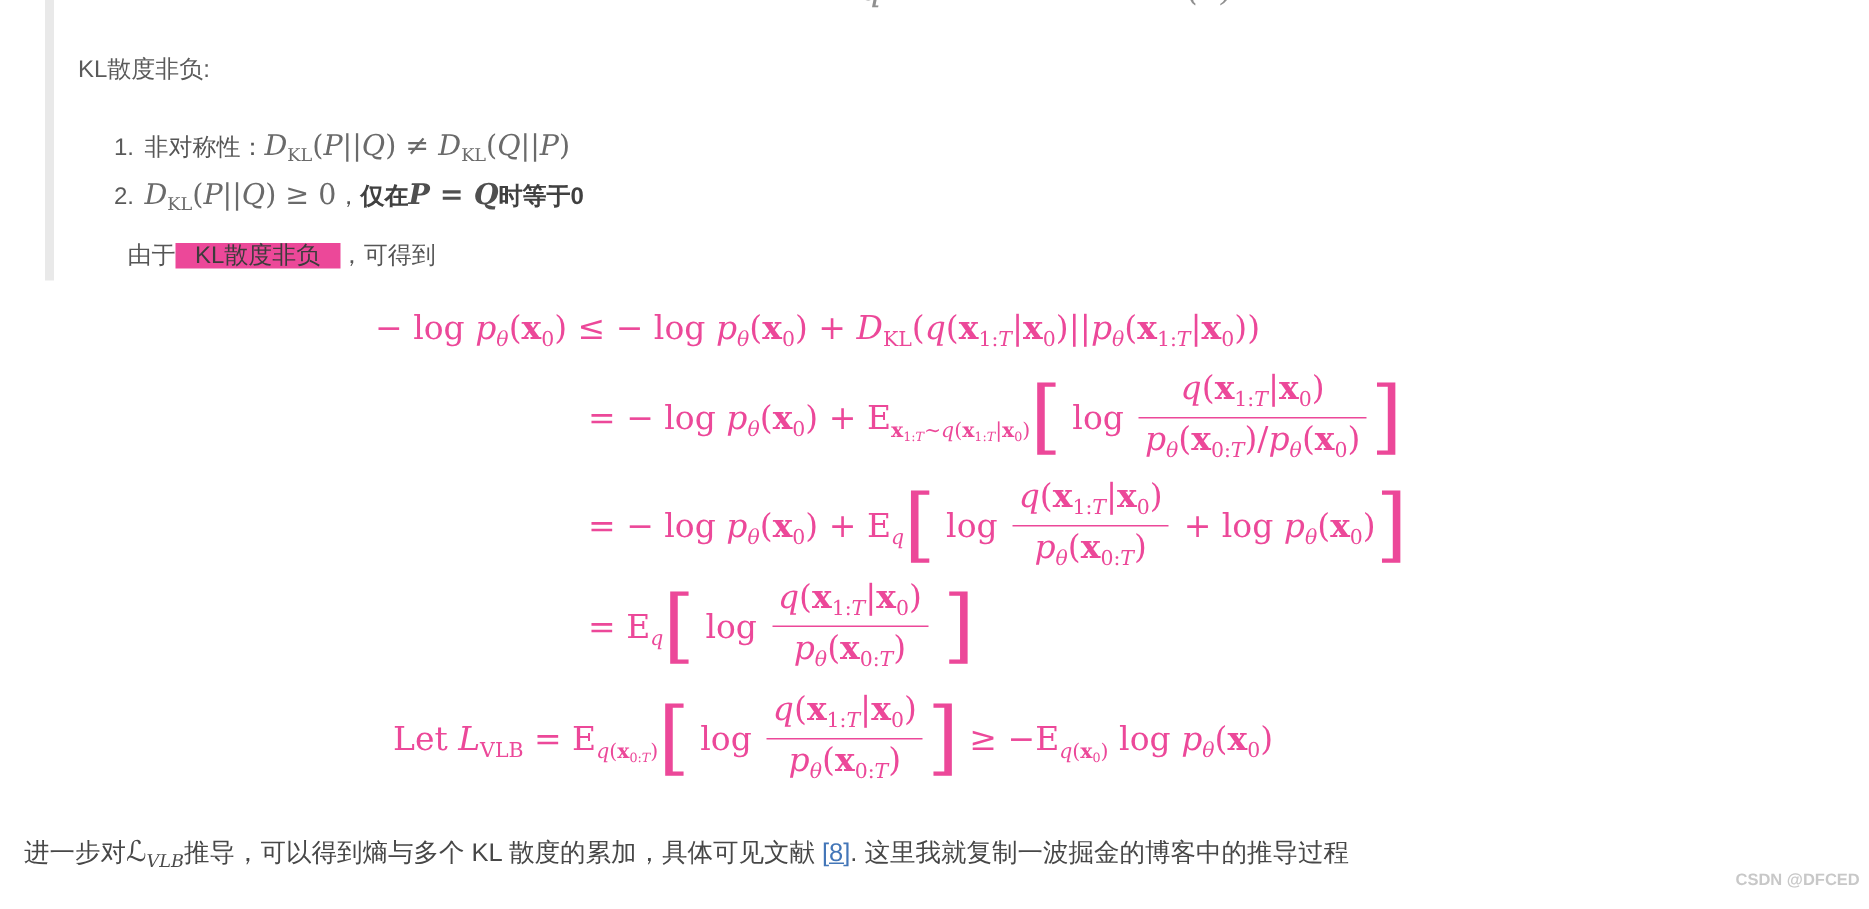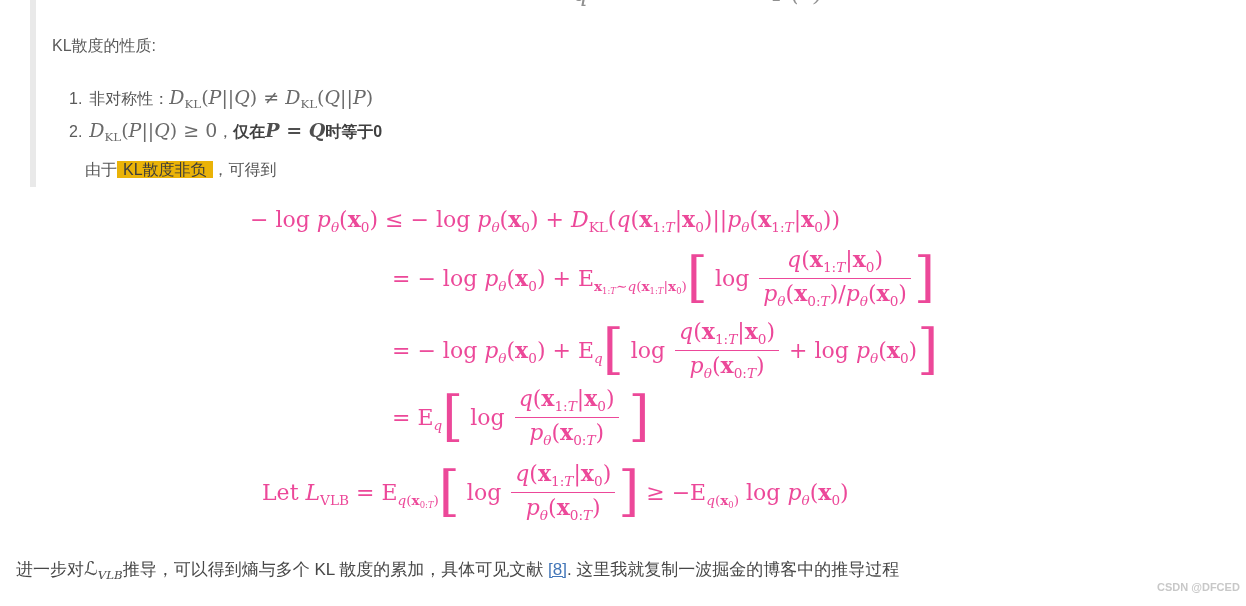--- a/index.html
+++ b/index.html
@@ -10,27 +10,27 @@
   .quote-bar { position:absolute; left:30px; top:0; width:6px; height:187px; background:#e9e9e9; }
 
   
   .top-frag { position:absolute; left:565px; top:0; width:360px; height:9px; overflow:hidden; color:#909090; }
   .top-frag span { position:absolute; top:-20px; font:italic 23px "DejaVu Serif",serif; }
   .frag1 { left:8px;  letter-spacing:7px; }
   .frag2 { left:208px; letter-spacing:3px; }
 
   .heading { position:absolute; left:52px; top:36px; font-size:16px; color:#5a5a5a; }
 
-  .li { position:absolute; left:69px; white-space:nowrap; }
+  .li { position:absolute; left:76px; white-space:nowrap; }
   .li1 { top:86px; }
   .li2 { top:119px; }
   .num { color:#5a5a5a; font-size:16px; margin-right:7px; }
   .cn  { color:#565656; font-size:16px; }
   .note { position:absolute; left:85px; top:160px; font-size:16px; color:#565656; }
-  mark { background:#eab308; color:#3c3c3c; padding:0 6px; }
+  mark { background:#ec4899; color:#3c3c3c; padding:0 13px; }
 
   
   .math { font-family:"DejaVu Serif","DejaVu Sans",serif; white-space:pre; }
   .m19  { font-size:19px; color:#6a6a6a; }
   .rm   { font-style:normal; }
   .it   { font-style:italic; }
   .bf   { font-weight:700; }
   .itb  { font-style:italic; font-weight:700; color:#4f4f4f; }
   .rmb  { font-weight:700; color:#4f4f4f; }
   .sansb{ font-family:"Liberation Sans","DejaVu Sans",sans-serif; font-weight:700; color:#404040; font-size:16px; }
@@ -60,21 +60,21 @@
 
 <div class="page">
 
   <div class="quote-bar"></div>
 
   <div class="top-frag">
     <span class="frag1">q ∞</span>
     <span class="frag2">P( )</span>
   </div>
 
-  <div class="heading">KL散度的性质:</div>
+  <div class="heading">KL散度非负:</div>
 
   <div class="li li1">
     <span class="num">1.</span><span class="cn">非对称性：</span><span class="math m19"><span class="it">D</span><span class="sub"><span class="rm">KL</span></span><span class="rm">(</span><span class="it">P</span><span class="rm">||</span><span class="it">Q</span><span class="rm">) ≠ </span><span class="it">D</span><span class="sub"><span class="rm">KL</span></span><span class="rm">(</span><span class="it">Q</span><span class="rm">||</span><span class="it">P</span><span class="rm">)</span></span>
   </div>
 
   <div class="li li2">
     <span class="num">2.</span><span class="math m19"><span class="it">D</span><span class="sub"><span class="rm">KL</span></span><span class="rm">(</span><span class="it">P</span><span class="rm">||</span><span class="it">Q</span><span class="rm">) ≥ 0</span></span><span class="cn">，</span><span class="math m19"><span class="sansb">仅在</span><span class="itb">P</span><span class="rmb"> = </span><span class="itb">Q</span><span class="sansb">时等于0</span></span>
   </div>
 
   <div class="note">

